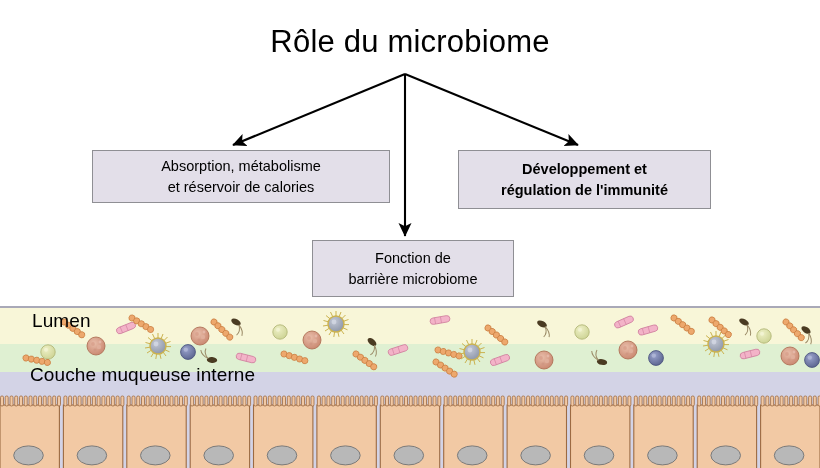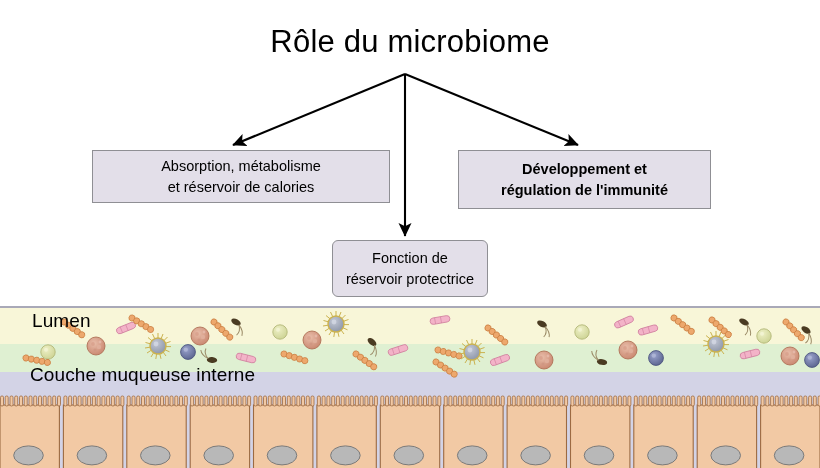--- a/index.html
+++ b/index.html
@@ -39,21 +39,21 @@
     align-items: center;
     justify-content: center;
     text-align: center;
     color: #000000;
     font-size: 14.5px;
     line-height: 1.42;
     padding: 2px 6px;
   }
   #box-left   { left: 92px;  top: 150px; width: 298px; height: 53px; }
   #box-right  { left: 458px; top: 150px; width: 253px; height: 59px; font-weight: bold; }
-  #box-center { left: 332px; top: 240px; width: 156px; height: 57px; border-radius: 6px; }
+  #box-center { left: 312px; top: 240px; width: 202px; height: 57px; }
 
   
   #arrows {
     position: absolute;
     left: 0;
     top: 0;
     width: 820px;
     height: 468px;
     pointer-events: none;
   }
@@ -136,21 +136,21 @@
   <div class="flow-box" id="box-right">
     <div>
       <span>Développement et</span><br>
       <span>régulation de l'immunité</span>
     </div>
   </div>
 
   <div class="flow-box" id="box-center">
     <div>
       <span>Fonction de</span><br>
-      <span>réservoir protectrice</span>
+      <span>barrière microbiome</span>
     </div>
   </div>
 
   <div id="gut" style="top:306px; height:162px;">
     <div id="gut-top-rule"></div>
 
     <div class="layer" id="layer-lumen" style="top:2px; height:36px;"></div>
     <div class="layer" id="layer-outer" style="top:38px; height:28px;"></div>
     <div class="layer" id="layer-inner" style="top:66px; height:22px;"></div>
 

